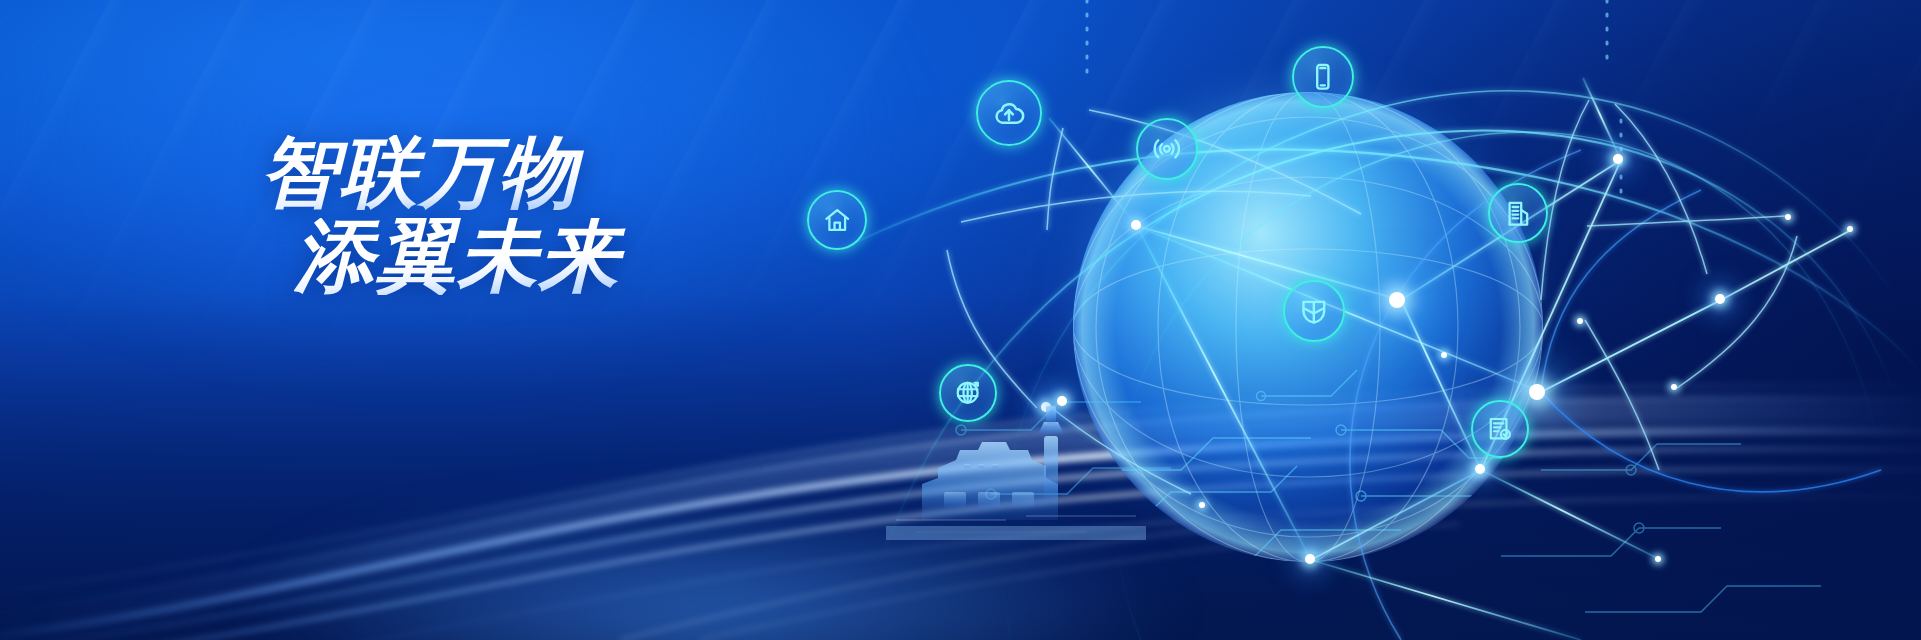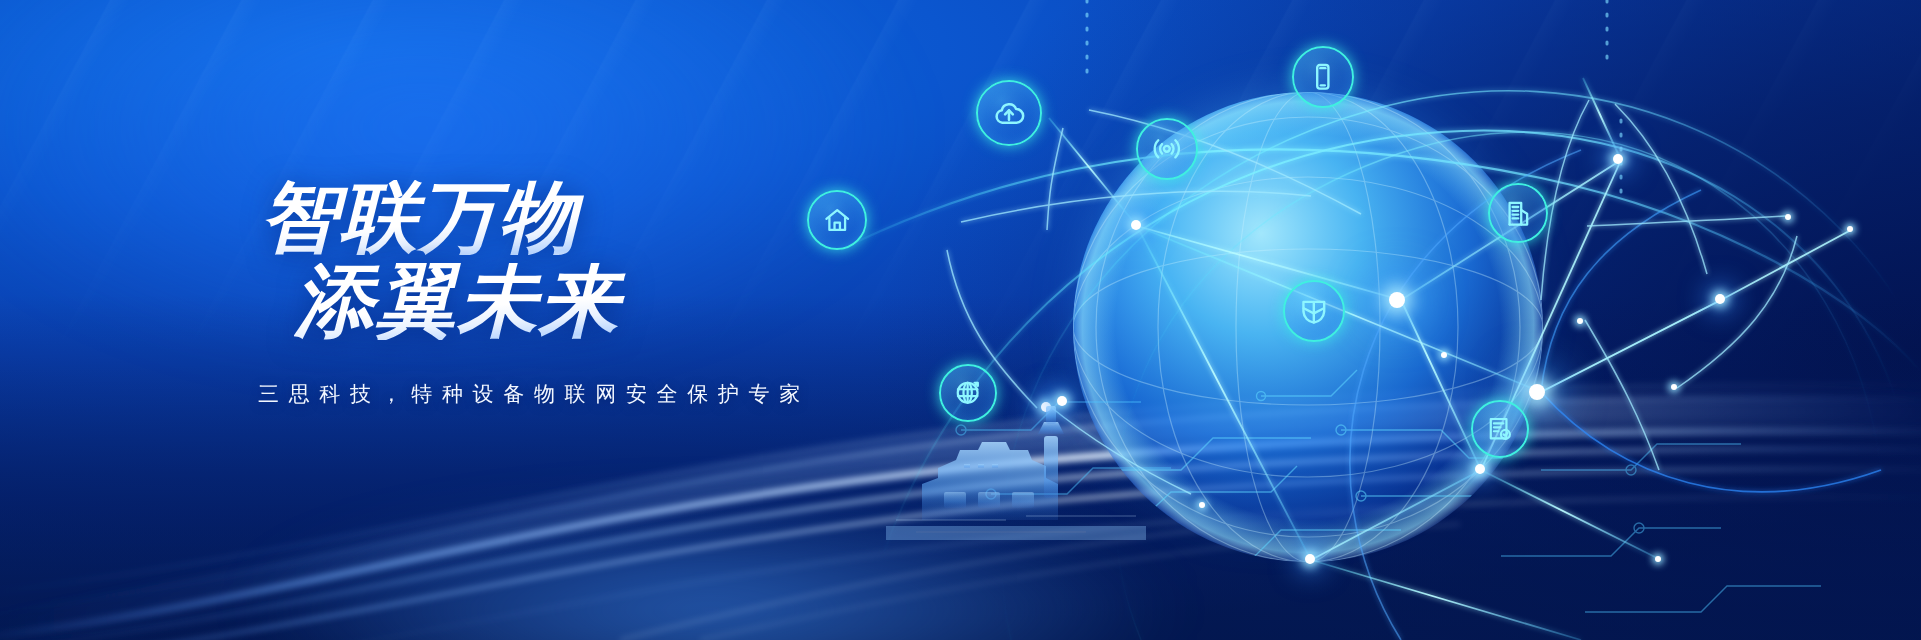--- a/index.html
+++ b/index.html
@@ -62,21 +62,21 @@
     font-style:italic;
     letter-spacing:.02em;
     line-height:.96;
     white-space:nowrap;
     background:linear-gradient(176deg,#ffffff 0%,#ffffff 44%,#e9f2ff 58%,#b9d6ff 72%,#ffffff 88%);
     -webkit-background-clip:text;background-clip:text;
     color:transparent;
     -webkit-text-fill-color:transparent;
     filter:drop-shadow(0 3px 14px rgba(0,30,110,.55));
   }
-  .headline.l1{font-size:78px;margin-left:8px;margin-top:45px;}
+  .headline.l1{font-size:78px;margin-left:8px;}
   .headline.l2{font-size:80px;margin-left:42px;margin-top:8px;font-family:Liberation Serif, serif;}
 
   .subtitle{
     margin-top:40px;margin-left:6px;
     font-size:21px;
     letter-spacing:.46em;
     color:#f2f7ff;
     white-space:nowrap;
     text-shadow:0 2px 10px rgba(0,25,90,.6);
   }
@@ -172,21 +172,20 @@
       <g opacity=".30" filter="url(#softBlur)">
         <path d="M 620 300 C 820 250 1060 196 1400 170" fill="none" stroke="#cfe4ff" stroke-width="2"></path>
         <path d="M 700 300 C 900 256 1140 208 1460 184" fill="none" stroke="#cfe4ff" stroke-width="1.4"></path>
       </g>
     </svg>
   </div>
 
   <div class="copy">
     <div class="headline l1">智联万物</div>
     <div class="headline l2">添翼未来</div>
-    <div class="subtitle">三思科技，特种设备物联网安全保护专家</div>
   </div>
 
   <div class="graphic">
 
     <div class="globe-glow"></div>
 
     <svg viewBox="0 0 1080 640" preserveAspectRatio="none">
       <defs>
         <radialGradient id="globeFill" cx="40%" cy="30%" r="72%">
           <stop offset="0%" stop-color="#a8ecff" stop-opacity=".95"></stop>

